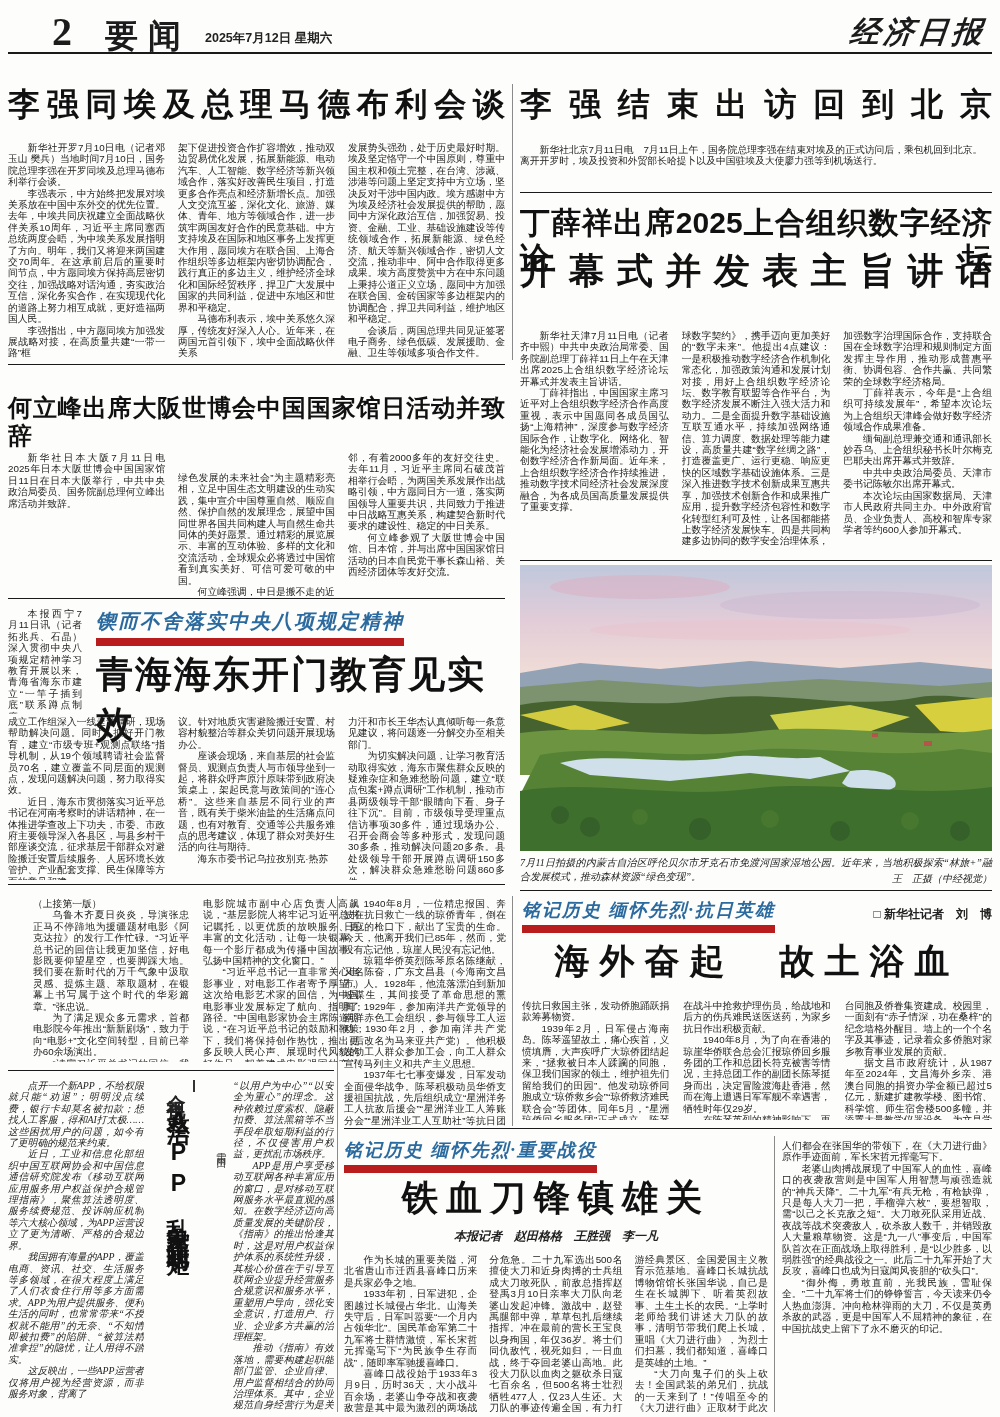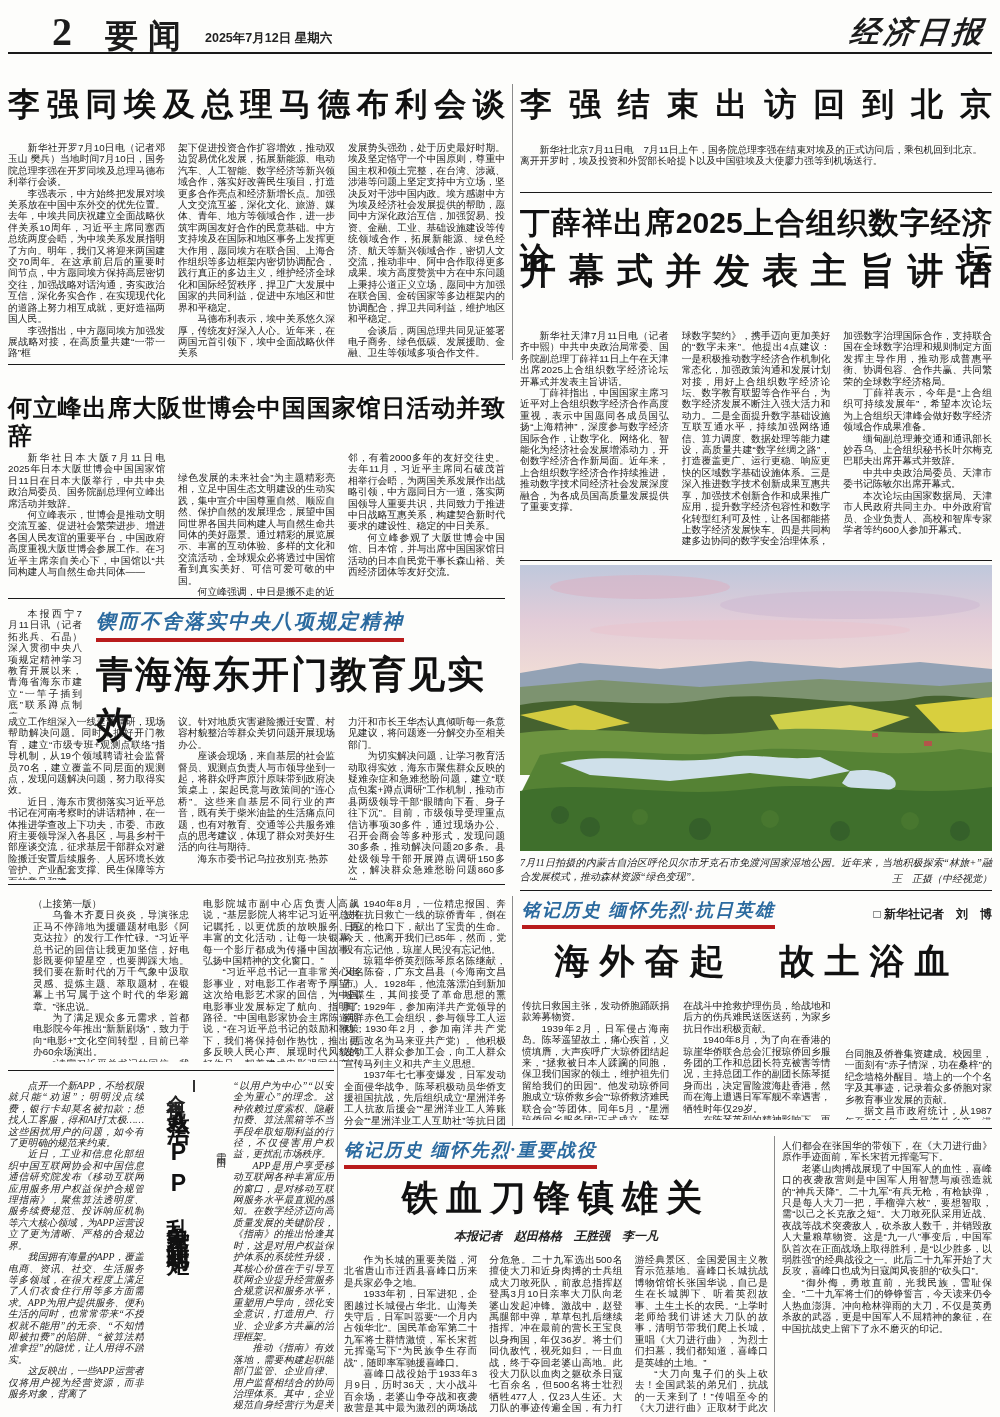--- a/index.html
+++ b/index.html
@@ -15,21 +15,21 @@
   .dateline{font-size:12.5px;font-weight:bold;color:#222;}
   .masthead{font-size:30px;font-weight:bold;font-style:italic;font-family:"Liberation Serif",serif;
             letter-spacing:4px;transform:skewX(-6deg);}
 
   
   .hl{font-weight:bold;line-height:1.15;text-align:justify;text-align-last:justify;color:#111;}
   .hl-center{font-weight:bold;text-align:center;color:#111;font-family:"Liberation Serif",serif;}
 
   
   .kicker{display:inline-block;color:#2b6a9f;font-family:"Liberation Serif",serif;font-style:italic;
-          font-weight:bold;border-bottom:4px solid #b91c1c;padding-bottom:3px;letter-spacing:2px;}
+          font-weight:bold;border-bottom:8px solid #b91c1c;padding-bottom:3px;letter-spacing:2px;}
 
   
   .cols{display:flex;overflow:hidden;}
   .col{overflow:hidden;}
   .col p{margin:0;text-indent:2em;text-align:justify;font-size:9.8px;line-height:11.4px;color:#222;}
   .kai .col p{font-family:"Liberation Serif",serif;font-style:italic;}
   .byline{font-size:12px;font-weight:bold;color:#222;text-align:center;}
 
   
   .photo{display:block;}
@@ -104,21 +104,20 @@
         <p>中共中央政治局委员、天津市委书记陈敏尔出席开幕式。</p>
         <p>本次论坛由国家数据局、天津市人民政府共同主办。中外政府官员、企业负责人、高校和智库专家学者等约600人参加开幕式。</p>
       </div>
   </div>
   <div class="hline" style="left:520px;top:560px;width:472px;"></div>
 
   <div class="abs hl" style="left:8px;top:394px;width:497px;font-size:24px;">何立峰出席大阪世博会中国国家馆日活动并致辞</div>
   <div class="abs cols" style="left:8px;top:452px;width:497px;height:144px;gap:13px;">
     <div class="col" style="flex:1;">
         <p>新华社日本大阪7月11日电　2025年日本大阪世博会中国国家馆日11日在日本大阪举行，中共中央政治局委员、国务院副总理何立峰出席活动并致辞。</p>
-        <p>何立峰表示，世博会是推动文明交流互鉴、促进社会繁荣进步、增进各国人民友谊的重要平台，中国政府高度重视大阪世博会参展工作。在习近平主席亲自关心下，中国馆以“共同构建人与自然生命共同体——</p>
       </div>
     <div class="col" style="flex:1;">
         <p style="text-indent: 0px; margin-top: 20px;">绿色发展的未来社会”为主题精彩亮相，立足中国生态文明建设的生动实践，集中宣介中国尊重自然、顺应自然、保护自然的发展理念，展望中国同世界各国共同构建人与自然生命共同体的美好愿景。通过精彩的展览展示、丰富的互动体验、多样的文化和交流活动，全球观众必将透过中国馆看到真实美好、可信可爱可敬的中国。</p>
         <p>何立峰强调，中日是搬不走的近</p>
       </div>
     <div class="col" style="flex:1;">
         <p style="text-indent: 0px;">邻，有着2000多年的友好交往史。去年11月，习近平主席同石破茂首相举行会晤，为两国关系发展作出战略引领，中方愿同日方一道，落实两国领导人重要共识，共同致力于推进中日战略互惠关系，构建契合新时代要求的建设性、稳定的中日关系。</p>
         <p>何立峰参观了大阪世博会中国馆、日本馆，并与出席中国国家馆日活动的日本自民党干事长森山裕、关西经济团体等友好交流。</p>
       </div>
   </div>
@@ -237,21 +236,21 @@
     <div class="col" style="flex:1;">
         <p style="text-indent: 0px;">传抗日救国主张，发动侨胞踊跃捐款筹募物资。</p>
         <p>1939年2月，日军侵占海南岛。陈琴遥望故土，痛心疾首，义愤填膺，大声疾呼广大琼侨团结起来，“拯救被日本人蹂躏的同胞，保卫我们国家的领土，维护祖先们留给我们的田园”。他发动琼侨同胞成立“琼侨救乡会”“琼侨救济难民联合会”等团体。同年5月，“星洲琼侨回乡服务团”正式成立，陈琴任团长。</p>
       </div>
     <div class="col" style="flex:1;">
         <p style="text-indent: 0px;">在战斗中抢救护理伤员，给战地和后方的伤兵难民送医送药，为家乡抗日作出积极贡献。</p>
         <p>1940年8月，为了向在香港的琼崖华侨联合总会汇报琼侨回乡服务团的工作和总团长符克被害等情况，主持总团工作的副团长陈琴挺身而出，决定冒险渡海赴香港，然而在海上遭遇日军军舰不幸遇害，牺牲时年仅29岁。</p>
         <p>在陈琴英烈的精神影响下，更多海外侨胞爱乡为乡作贡献。文昌市华侨中学创办于1956年，由海外华侨、港澳</p>
       </div>
     <div class="col" style="flex:1;">
-        <p style="text-indent: 0px; margin-top: 48px;">台同胞及侨眷集资建成。校园里，一面刻有“赤子情深，功在桑梓”的纪念墙格外醒目。墙上的一个个名字及其事迹，记录着众多侨胞对家乡教育事业发展的贡献。</p>
+        <p style="text-indent: 0px;">台同胞及侨眷集资建成。校园里，一面刻有“赤子情深，功在桑梓”的纪念墙格外醒目。墙上的一个个名字及其事迹，记录着众多侨胞对家乡教育事业发展的贡献。</p>
         <p>据文昌市政府统计，从1987年至2024年，文昌海外乡亲、港澳台同胞的捐资办学金额已超过5亿元，新建扩建教学楼、图书馆、科学馆、师生宿舍楼500多幢，并添置大量教学仪器设备，为文昌学子创造了良好的学习生活环境。</p>
       </div>
   </div>
   <div class="hline" style="left:344px;top:1128px;width:648px;"></div>
 
   <div class="abs" style="left:344px;top:1138px;">
     <span class="kicker" style="font-size:18px;">铭记历史 缅怀先烈·重要战役</span>
   </div>
   <div class="abs hl-center" style="left:344px;top:1174px;width:424px;font-size:36px;letter-spacing:8px;">铁血刀锋镇雄关</div>
   <div class="abs byline" style="left:344px;top:1228px;width:424px;text-align:center;font-family:'Liberation Serif',serif;font-style:italic;">本报记者　赵田格格　王胜强　李一凡</div>

